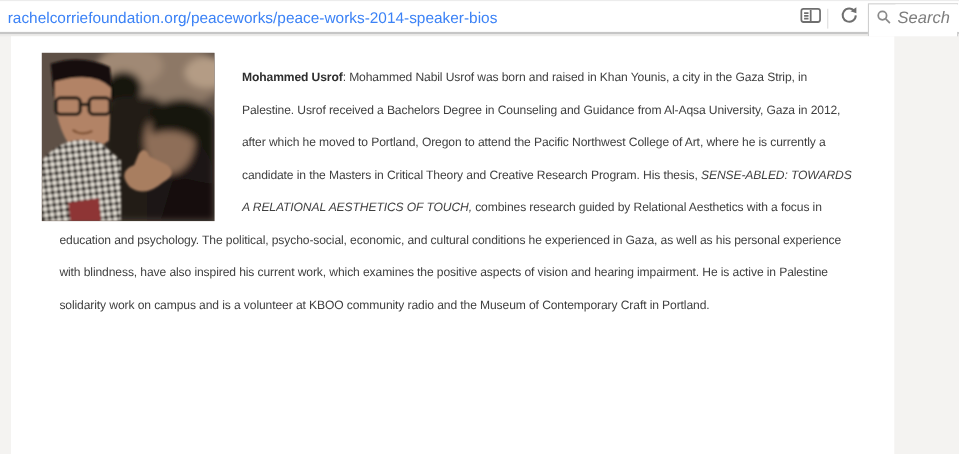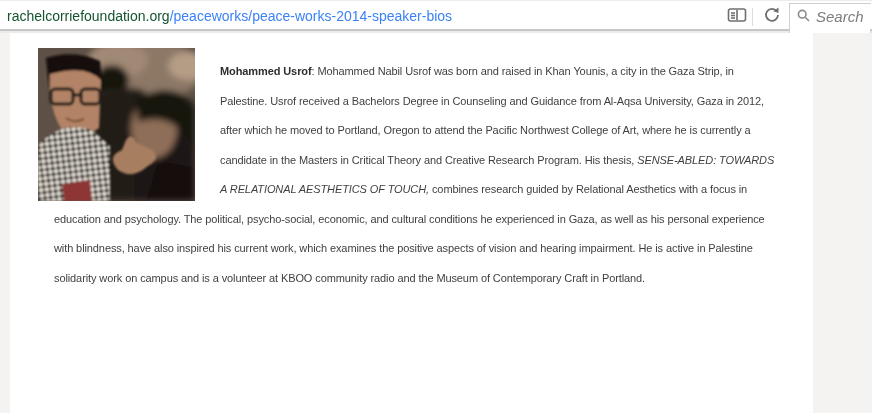--- a/index.html
+++ b/index.html
@@ -15,21 +15,21 @@
     border-bottom:2px solid #c6c6c6;
     box-shadow:0 3px 0 rgba(0,0,0,0.03);
     box-sizing:border-box;
     border-top:1px solid #ececec;
   }
   .url-bar{
     position:absolute;left:0;top:0;height:29px;width:705px;
     display:flex;align-items:center;padding-left:7px;cursor:text;
     white-space:nowrap;overflow:hidden;
   }
-  .url-domain{font-size:14px;color:#14532d;}
+  .url-domain{font-size:14px;color:#3b82f6;}
   .url-path{font-size:14px;color:#3b82f6;}
   .tb-btn{
     position:absolute;top:3px;width:28px;height:25px;
     display:flex;align-items:center;justify-content:center;cursor:pointer;
   }
   .reader-btn{left:723px;}
   .reload-btn{left:758px;}
   .tb-sep{position:absolute;left:752px;top:7px;width:1px;height:18px;background:#dcdcdc;}
   .search-box{
     position:absolute;left:789px;top:2px;width:82px;height:35px;

